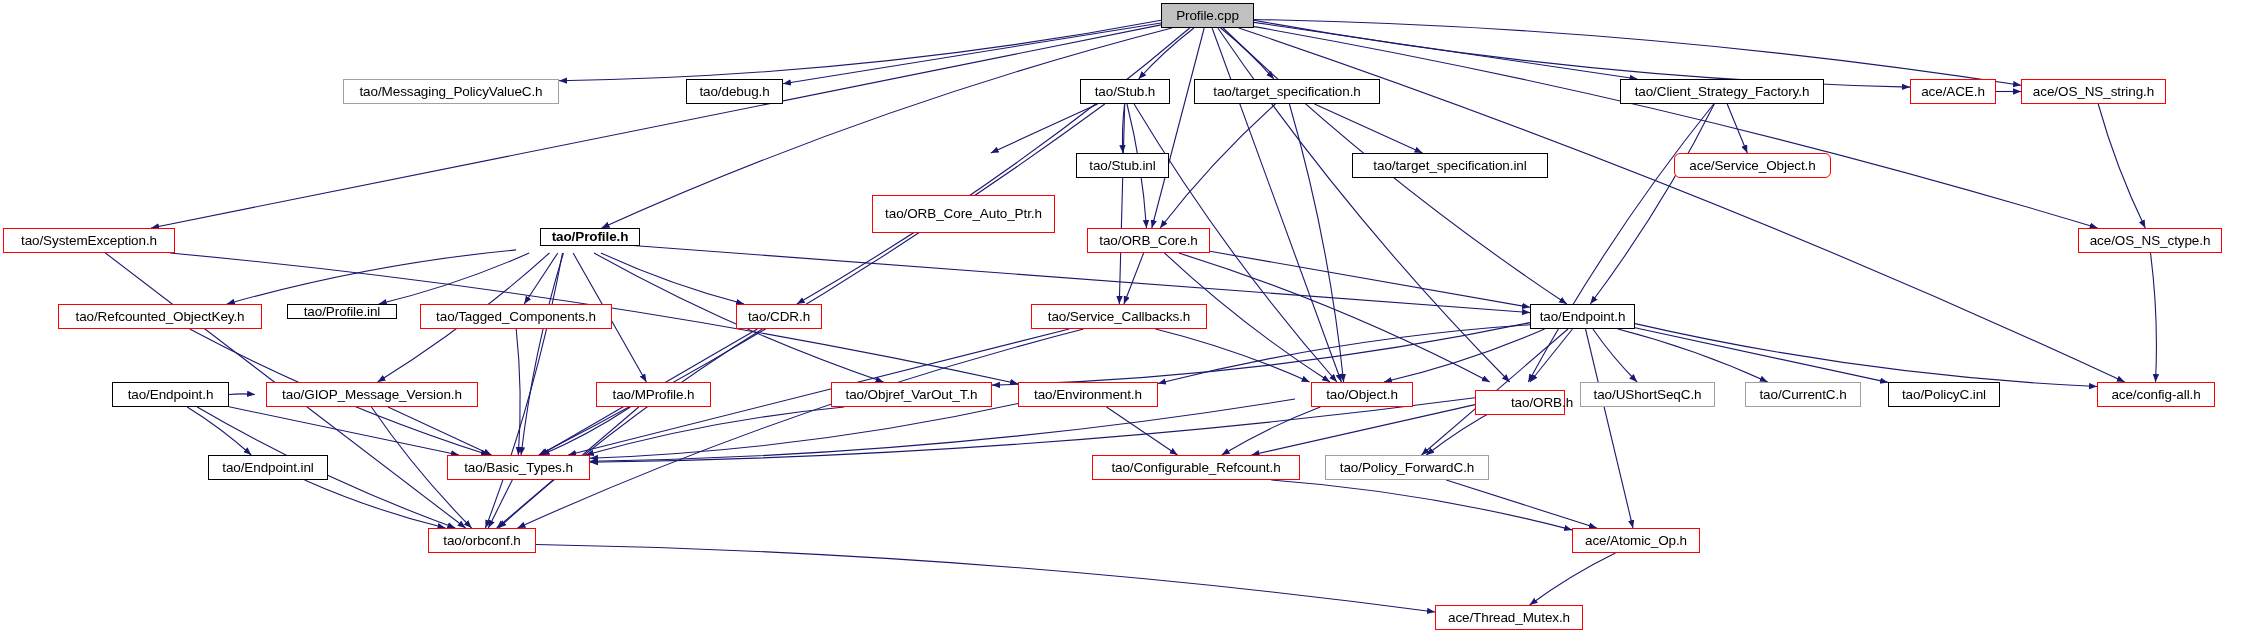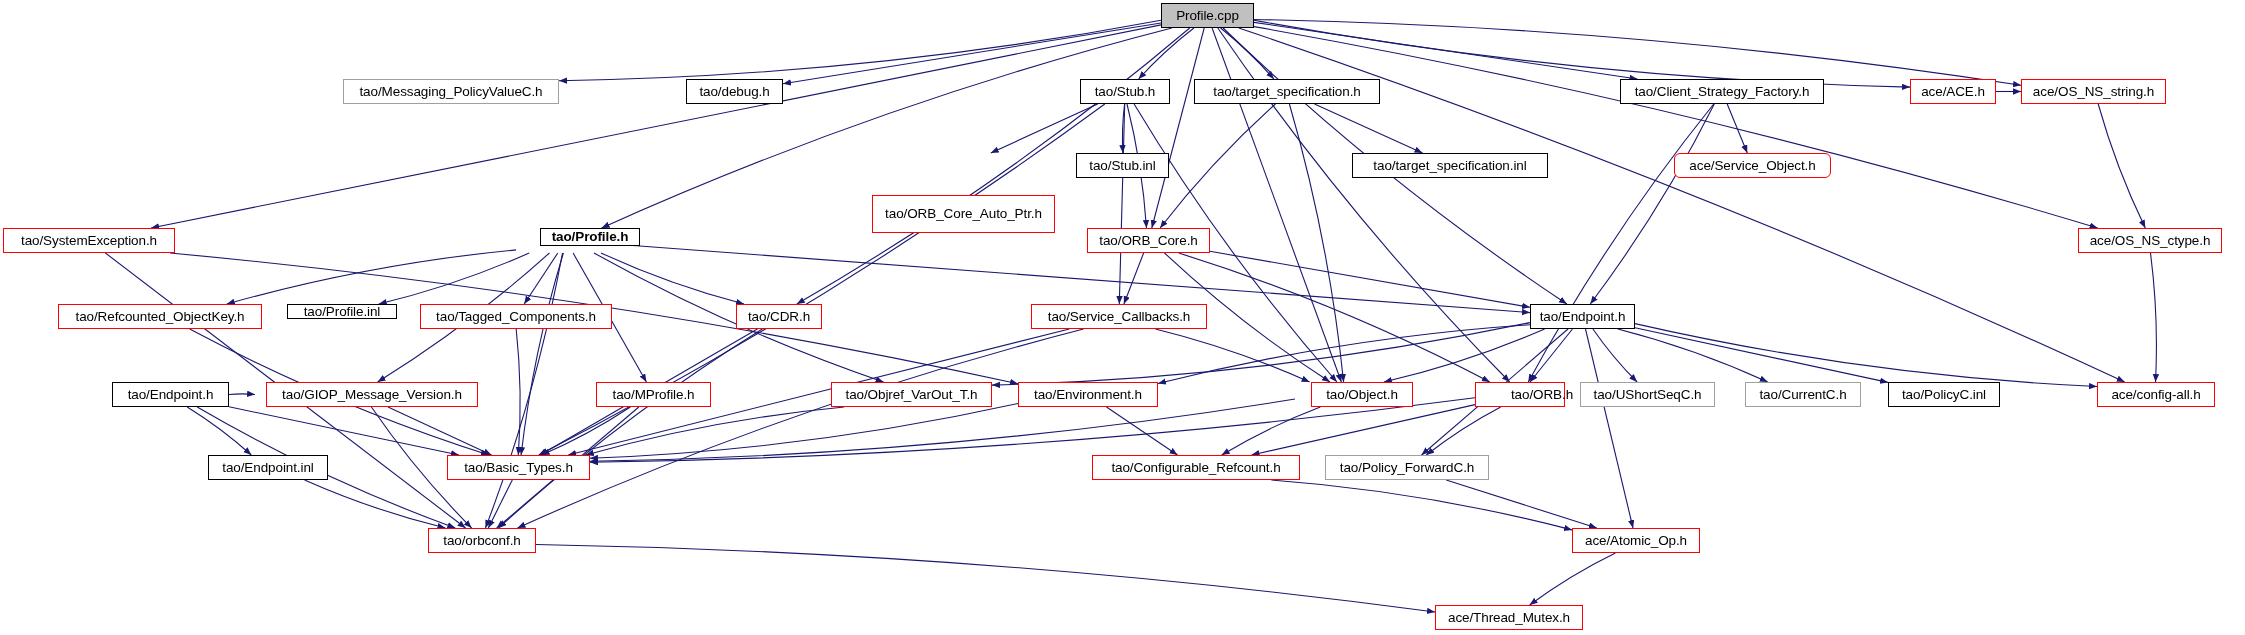--- a/index.html
+++ b/index.html
@@ -200,21 +200,21 @@
       </div>
       <div class="node red" style="left: 831px; top: 382px; width: 161px; height: 25px;">
         <span>tao/Objref_VarOut_T.h</span>
       </div>
       <div class="node red" style="left: 1018px; top: 382px; width: 140px; height: 25px;">
         <span>tao/Environment.h</span>
       </div>
       <div class="node red" style="left: 1295px; top: 382px; width: 102px; height: 25px; margin-left: 16px;">
         <span>tao/Object.h</span>
       </div>
-      <div class="node red" style="left: 1475px; top: 382px; width: 90px; height: 25px; padding-left: 44px;">
+      <div class="node red" style="left: 1475px; top: 390px; width: 90px; height: 25px; padding-left: 44px;">
         <span>tao/ORB.h</span>
       </div>
       <div class="node gray" style="left: 1580px; top: 382px; width: 135px; height: 25px;">
         <span>tao/UShortSeqC.h</span>
       </div>
       <div class="node gray" style="left: 1745px; top: 382px; width: 116px; height: 25px;">
         <span>tao/CurrentC.h</span>
       </div>
       <div class="node" style="left: 1888px; top: 382px; width: 112px; height: 25px;">
         <span>tao/PolicyC.inl</span>

